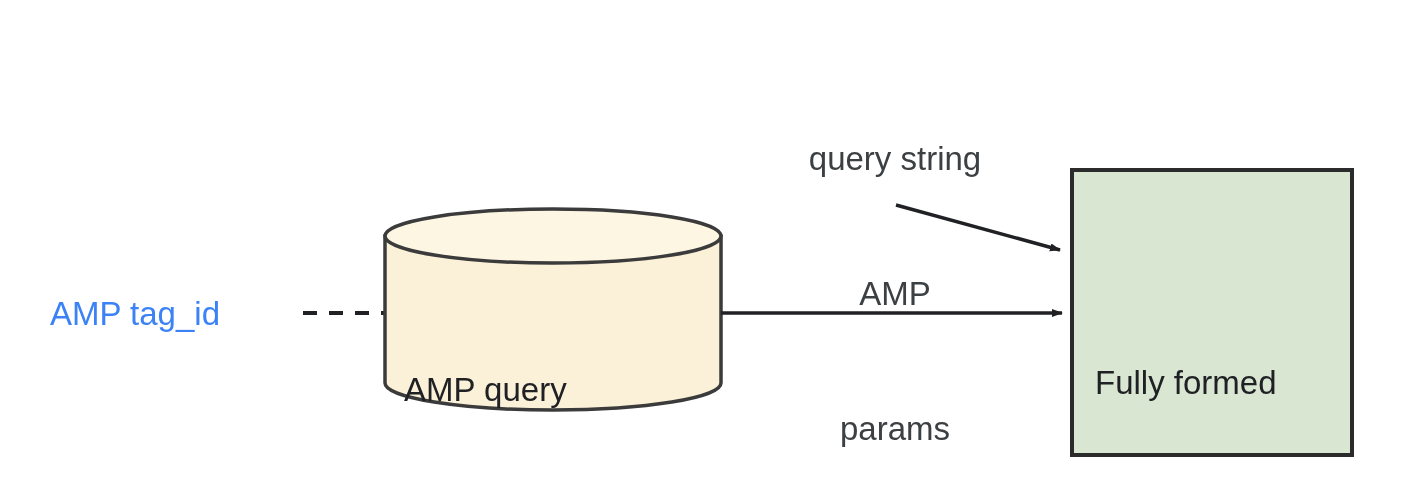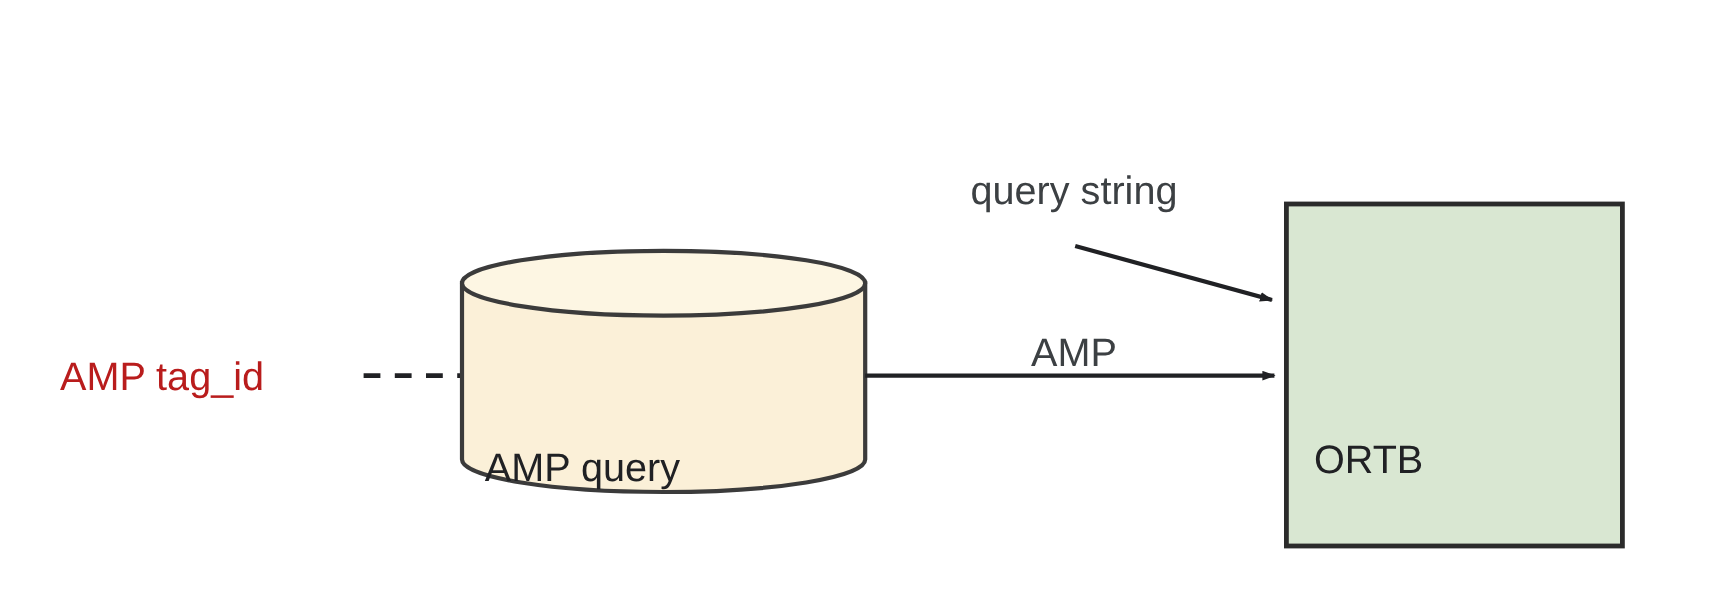--- a/index.html
+++ b/index.html
@@ -36,21 +36,21 @@
     position: absolute;
     color: #3c4043;
     font-size: 33px;
     line-height: 45px;
     white-space: pre;
   }
   
   #amp-tag-id-label {
     left: 50px;
     top: 291px;
-    color: #b91c1c;
+    color: #3b82f6;
   }
   
   #cylinder-label {
     left: 404px;
     top: 277px;
   }
   
   #ortb-label {
     left: 1095px;
     top: 270px;
@@ -90,21 +90,23 @@
   </svg>
 
   <div id="amp-tag-id-label" class="label-text">AMP tag_id</div>
 
   <div id="cylinder-label" class="node-text">
     <div>AMP query</div>
     
   </div>
 
   <div id="ortb-label" class="node-text">
+    <div>Fully formed</div>
     <div>ORTB</div>
   </div>
 
   <div id="query-params-label" class="label-text">
     <div>query string</div>
     <div>AMP</div>
+    <div>params</div>
   </div>
 
 </div>
 
 </body></html>

